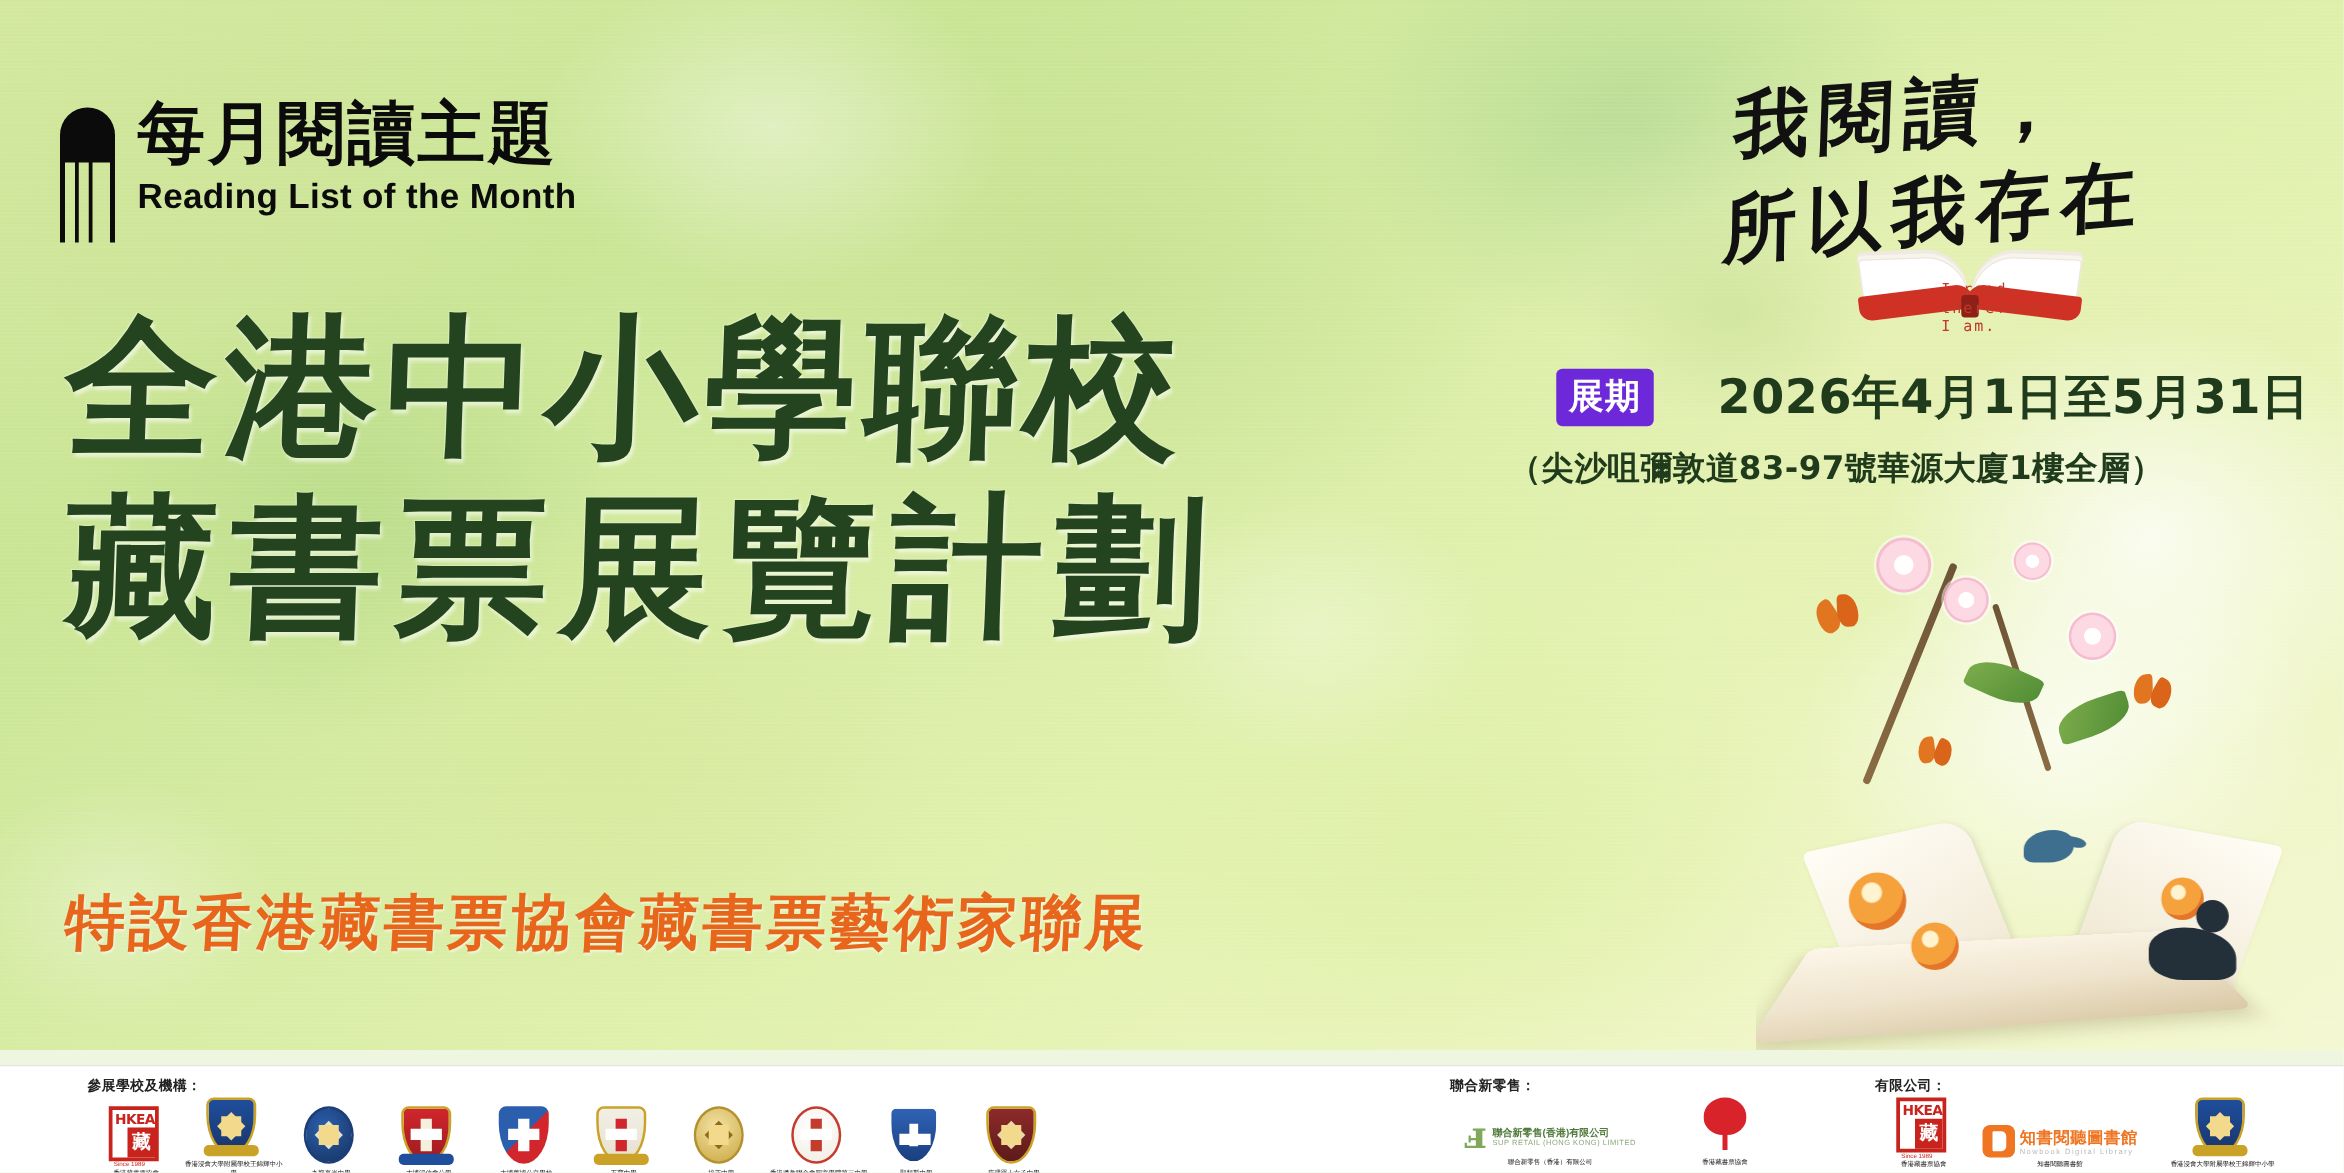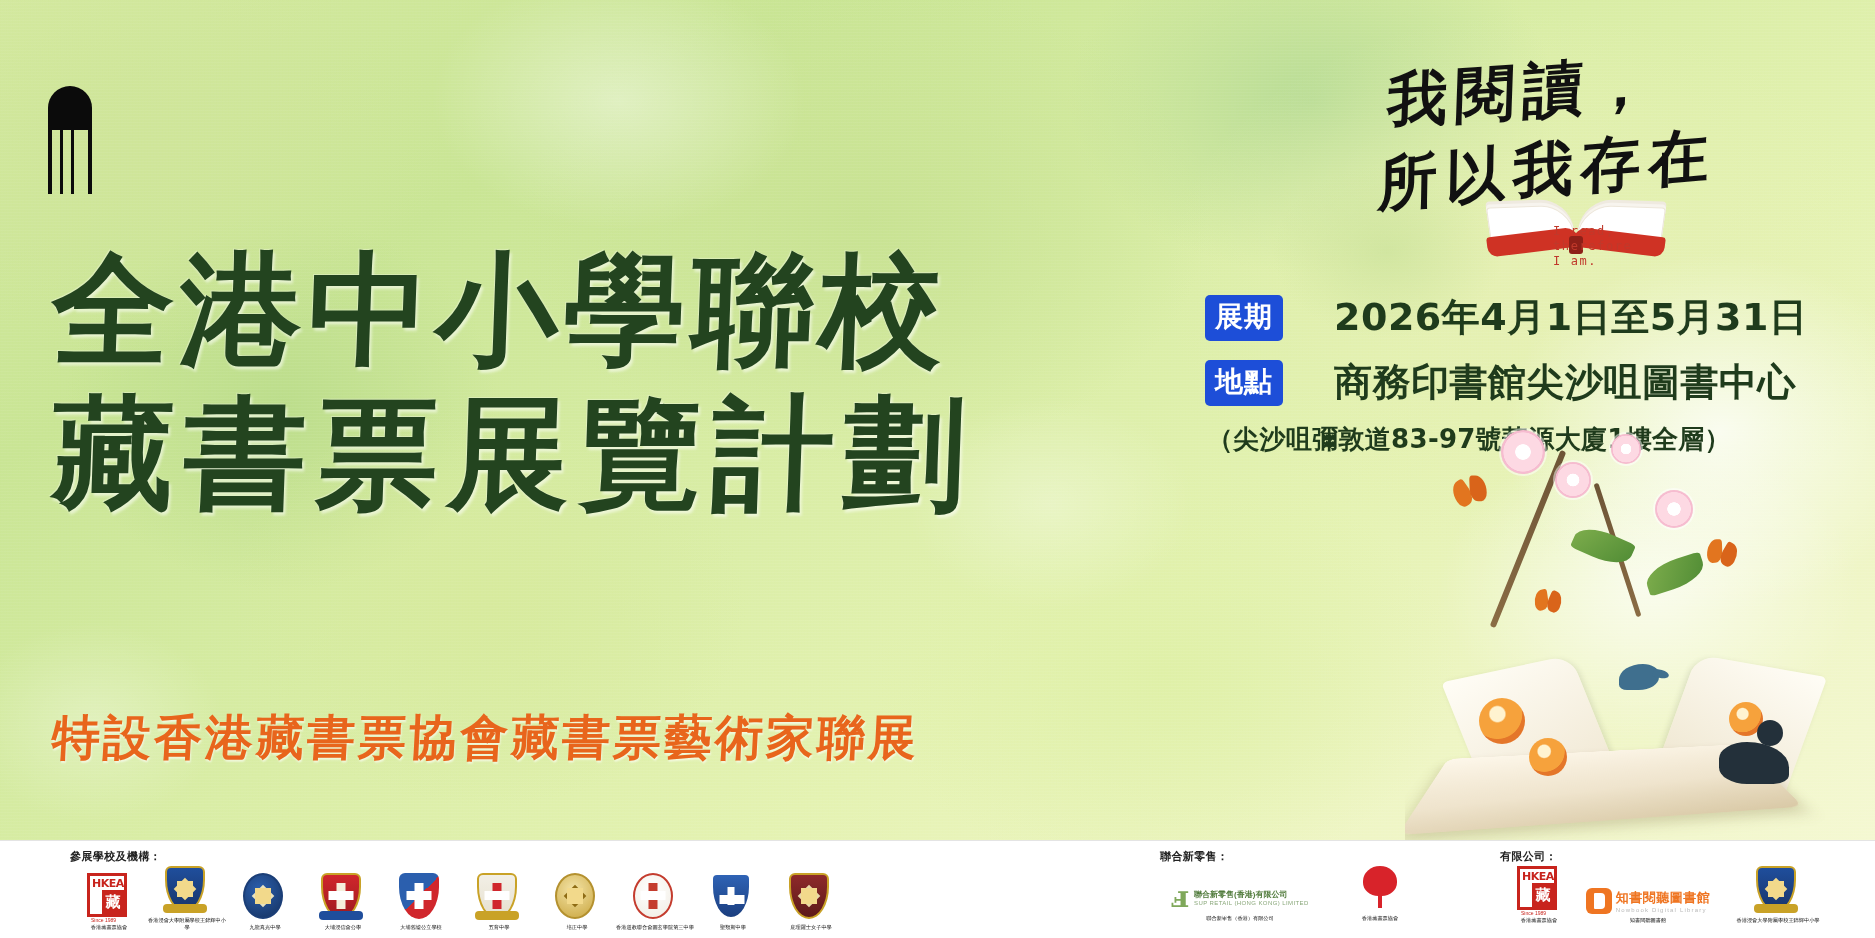--- a/index.html
+++ b/index.html
@@ -91,23 +91,23 @@
   .bklogo .redL{ position:absolute; left:0; top:36px; width:92px; height:20px; background:#cf3224;
      transform:rotate(-7deg); border-radius:3px 14px 6px 10px; }
   .bklogo .redR{ position:absolute; right:0; top:36px; width:92px; height:20px; background:#cf3224;
      transform:rotate(7deg); border-radius:14px 3px 10px 6px; }
   .bklogo .spine{ position:absolute; left:82px; top:40px; width:14px; height:18px; background:#8e2018;
      border-radius:3px; }
 
   
   .info{ position:absolute; left:1205px; top:292px; width:640px; }
   .info-row{ display:flex; align-items:center; gap:14px; margin-bottom:14px; }
-  .tag{ background:#1d4ed8; color:#fff; font-weight:bold; font-size:28px;
+  .tag{ background:#6d28d9; color:#fff; font-weight:bold; font-size:28px;
         padding:3px 10px 5px; border-radius:5px; letter-spacing:1px; flex:none;
-        font-family:"DejaVu Sans","Liberation Sans",sans-serif; }
+        font-family:"DejaVu Sans","Liberation Sans",sans-serif;margin-left:40px; }
   .info-val{ font-size:38px; font-weight:bold; color:#1f3b1c; letter-spacing:.5px; white-space:nowrap;
         font-family:"DejaVu Sans","Liberation Sans",sans-serif;margin-left:37px; }
   .info-sub{ font-size:26px; font-weight:bold; color:#1f3b1c; margin-left:2px; letter-spacing:.3px;
         white-space:nowrap; font-family:"DejaVu Sans","Liberation Sans",sans-serif; }
 
   
   .art{ position:absolute; right:0; bottom:98px; width:470px; height:420px; overflow:hidden; }
   .art .bookbase{ position:absolute; left:30px; bottom:0; width:340px; height:120px;
      background:linear-gradient(175deg,#fdf7ea 0%,#efe4cd 60%,#d9c9a6 100%);
      transform:perspective(300px) rotateX(56deg) rotate(-6deg); border-radius:10px;
@@ -137,21 +137,21 @@
   .butterfly i{ position:absolute; width:17px; height:26px; background:#e2751f; border-radius:80% 20% 60% 40%; }
   .butterfly i:first-child{ left:0; transform:rotate(-16deg); }
   .butterfly i:last-child{ right:0; transform:rotate(16deg) scaleX(-1); background:#d9641a; }
   .silhouette{ position:absolute; right:86px; bottom:56px; width:70px; height:64px; }
   .silhouette .head{ position:absolute; right:6px; top:0; width:26px; height:26px; border-radius:50%;
      background:#23303a; }
   .silhouette .body{ position:absolute; left:0; bottom:0; width:70px; height:42px;
      background:#23303a; border-radius:40% 60% 22% 40%; }
 
   
-  .footer{ position:absolute; left:0; bottom:0; width:1875px; height:98px; background:#fff;
+  .footer{ position:absolute; left:0; bottom:0; width:1875px; height:86px; background:#fff;
      border-top:1px solid #e4e4e4; }
   .fsec{ position:absolute; top:8px; height:90px; }
   .fsec .flabel{ font-size:11px; font-weight:bold; color:#222; letter-spacing:.4px; margin-bottom:2px; }
   .logos{ display:flex; align-items:flex-end; gap:0px; }
   .logo-item{ width:78px; display:flex; flex-direction:column; align-items:center; gap:3px; }
   .logo-cap{ font-size:5.2px; line-height:1.25; color:#111; text-align:center; width:78px;
      transform:scale(1); }
   .crest{ width:44px; height:48px; position:relative; }
 
   
@@ -206,20 +206,24 @@
   <div class="masthead">
     <div class="book-mark">
       <div class="cap"></div>
       <div class="body">
           <i></i>
           <i></i>
           <i></i>
           <i></i>
         </div>
     </div>
+    <div class="mh-text">
+      <div class="mh-zh">每月閱讀主題</div>
+      <div class="mh-en">Reading List of the Month</div>
+    </div>
   </div>
 
   <div class="slogan">
     <div class="s-line s1">我閱讀，</div>
     <div class="s-line s2">所以我存在</div>
     <div class="bklogo">
       <div class="pg pgL"></div>
         <div class="pg pgR"></div>
       <div class="redL"></div>
         <div class="redR"></div>
@@ -235,24 +239,20 @@
   <div class="title-wrap">
     <div class="t-line l1">全港中小學聯校</div>
     <div class="t-line l2">藏書票展覽計劃</div>
   </div>
   <div class="sub-orange">特設香港藏書票協會藏書票藝術家聯展</div>
 
   <div class="info">
     <div class="info-row">
       <span class="tag">展期</span>
       <span class="info-val">2026年4月1日至5月31日</span>
-    </div>
-    <div class="info-row">
-      <span class="tag">地點</span>
-      <span class="info-val">商務印書館尖沙咀圖書中心</span>
     </div>
     <div class="info-sub">（尖沙咀彌敦道83-97號華源大廈1樓全層）</div>
   </div>
 
   <div class="art">
     <div class="branch"></div>
     <div class="branch2"></div>
     <div class="blossom" style="left:96px;top:10px"></div>
     <div class="blossom" style="left:150px;top:42px;width:36px;height:36px"></div>
     <div class="blossom" style="left:206px;top:14px;width:30px;height:30px"></div>

